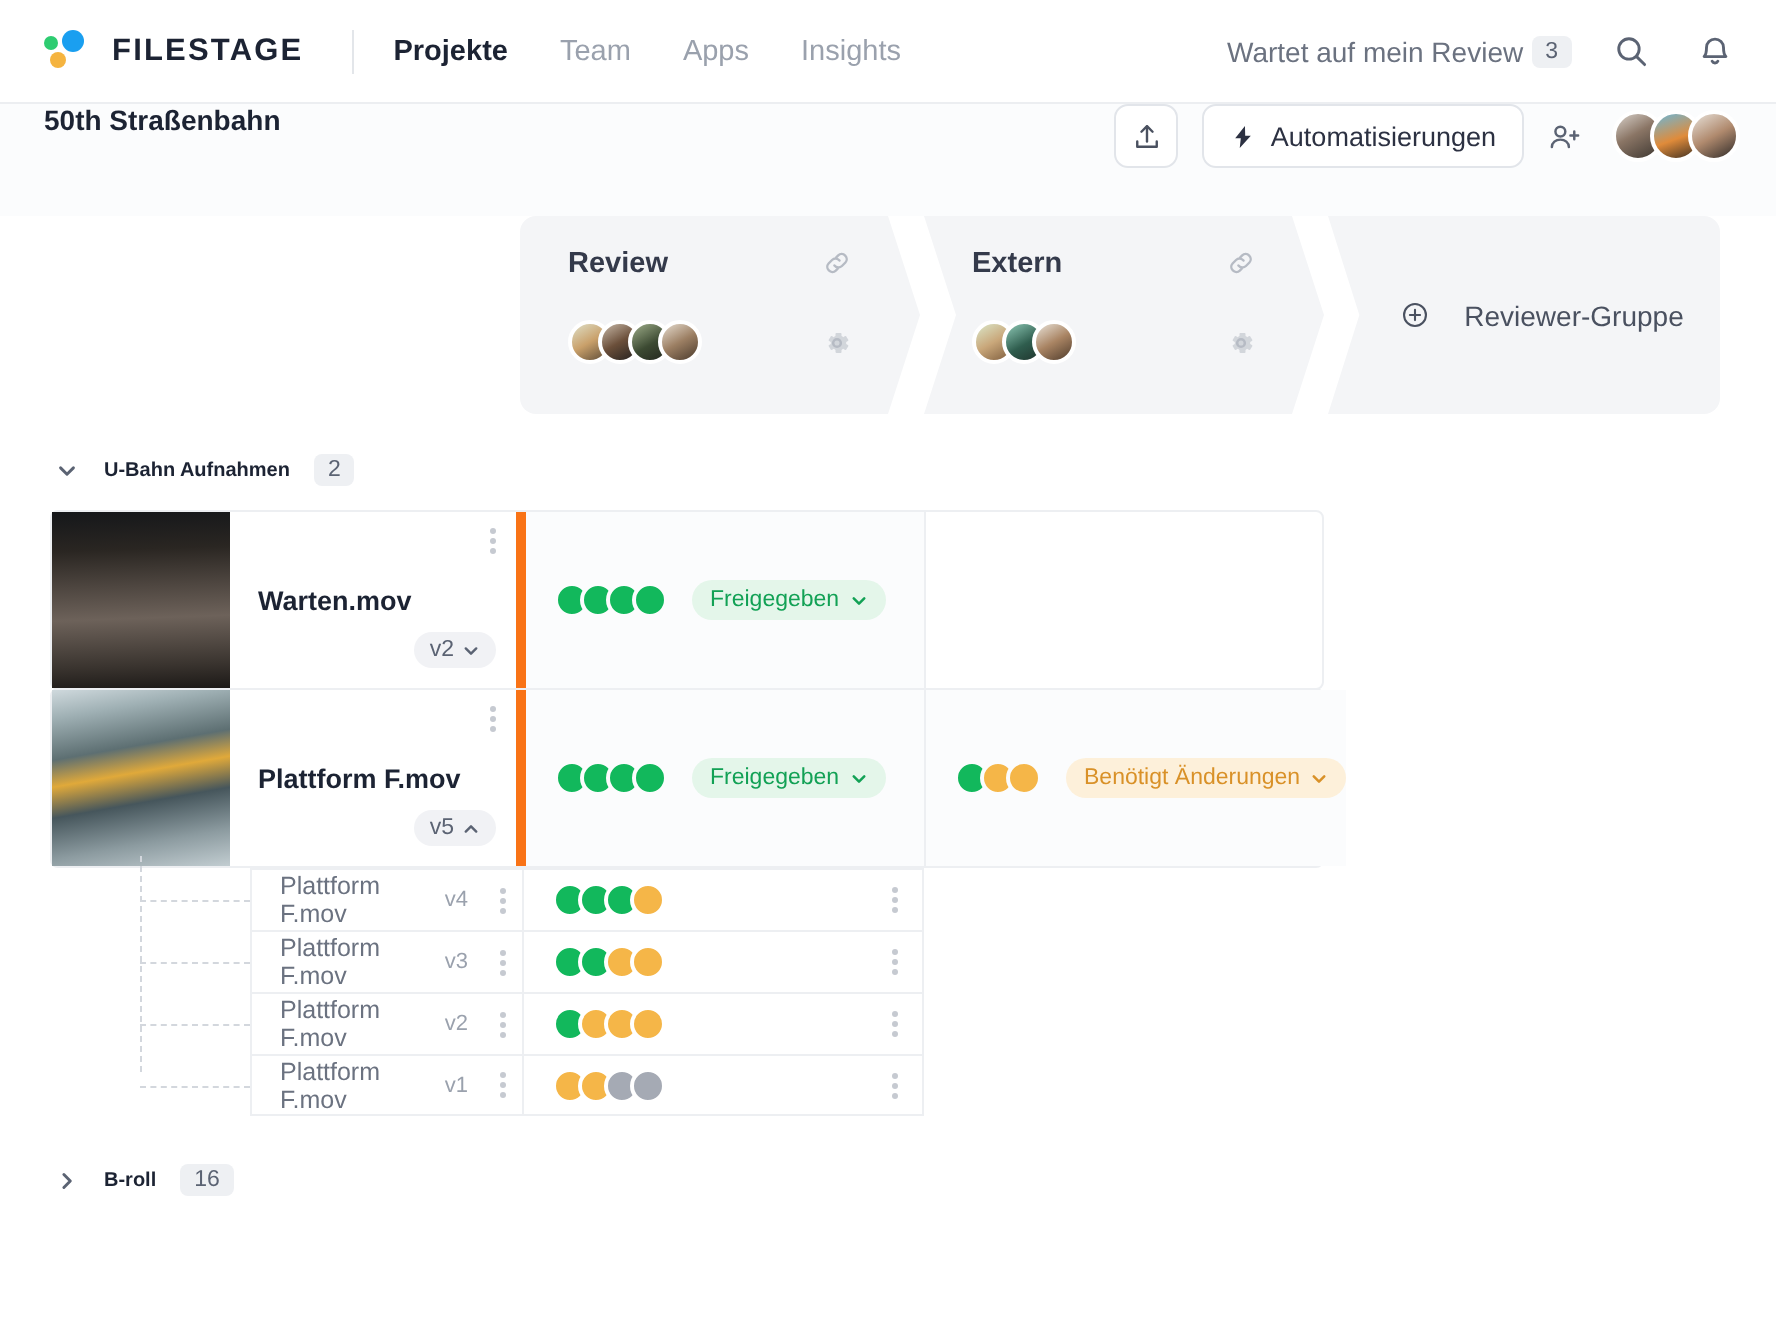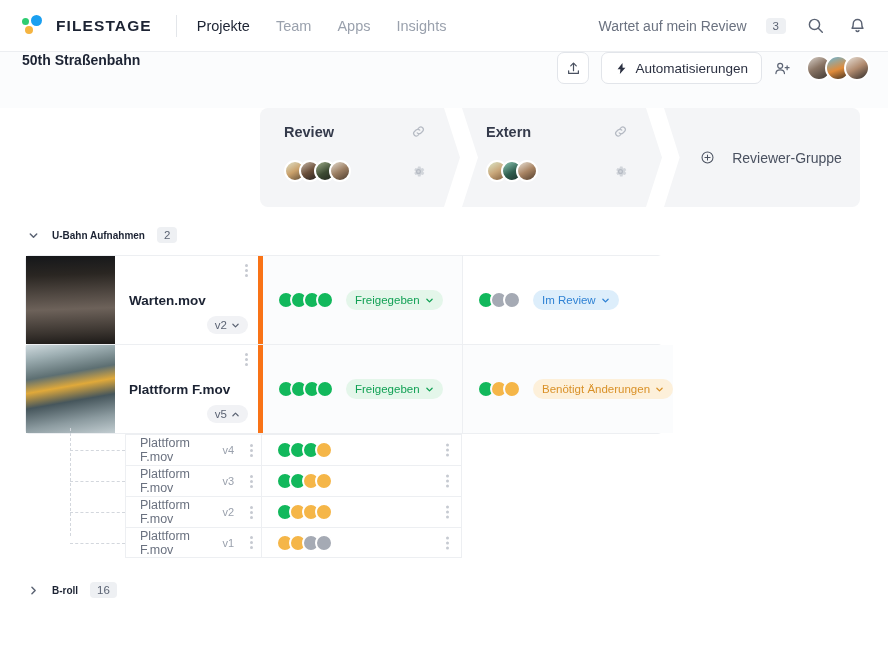--- a/index.html
+++ b/index.html
@@ -25,23 +25,23 @@
   .dot-green  { width: 7px;  height: 7px;  background: #2ecc71; left: 0px;  top: 3px; }
   .dot-blue   { width: 11px; height: 11px; background: #1a9ff0; left: 9px;  top: 0px; }
   .dot-orange { width: 8px;  height: 8px;  background: #f5b440; left: 3px;  top: 11px; }
   .logo-text {
     font-size: 15.5px; font-weight: bold; letter-spacing: 1.1px;
     color: #1c2333;
   }
   .nav-divider { width: 1px; height: 22px; background: #e3e6ea; margin: 0 20px 0 24px; }
   .nav-links { display: flex; align-items: center; gap: 26px; }
   .nav-link { font-size: 14.5px; color: #9aa1ad; cursor: pointer; }
-  .nav-link.active { color: #1c2333; font-weight: normal; }
+  .nav-link.active { color: #1c2333; font-weight: bold; }
   .nav-right { margin-left: auto; display: flex; align-items: center; gap: 16px; }
-  .review-pending { display: flex; align-items: flex-end; gap: 19px; cursor: pointer; }
+  .review-pending { display: flex; align-items: flex-end; gap: 4px; cursor: pointer; }
   .review-pending span.lbl { font-size: 14px; color: #6b7280; }
   .count-badge {
     background: #eef0f3; color: #5b6373; font-size: 11.5px;
     border-radius: 4px; padding: 2px 7px; min-width: 20px; text-align: center;
   }
   .icon-btn {
     width: 26px; height: 26px; display: flex; align-items: center;
     justify-content: center; cursor: pointer; color: #5b6373;
   }
 
@@ -360,35 +360,20 @@
     </div>
     <div class="pill" style="background:#e4f6ea;color:#12a155">
       <span>Freigegeben</span>
       <span>
         <svg width="9" height="9" viewBox="0 0 12 12" fill="none" stroke="currentColor" stroke-width="1.7" stroke-linecap="round" stroke-linejoin="round">
             <path d="M2.5 4.3L6 7.8l3.5-3.5"></path>
           </svg>
       </span>
     </div>
   </div>
-  <div class="stepcell plain" style="border-right:none">
-    <div class="dots">
-      <i style="background:#12b85c;border-color:#fff"></i>
-      <i style="background:#a5aab4;border-color:#fff"></i>
-      <i style="background:#a5aab4;border-color:#fff"></i>
-    </div>
-    <div class="pill" style="background:#ddeefb;color:#2f82d4">
-      <span>Im Review</span>
-      <span>
-        <svg width="9" height="9" viewBox="0 0 12 12" fill="none" stroke="currentColor" stroke-width="1.7" stroke-linecap="round" stroke-linejoin="round">
-            <path d="M2.5 4.3L6 7.8l3.5-3.5"></path>
-          </svg>
-      </span>
-    </div>
-  </div>
 </div>
 
 <div class="filerow">
   <div class="thumb" style="background:linear-gradient(170deg,#cfd9dd 0%,#9fb0b4 14%,#5d6f72 34%,#e0a93a 47%,#46565c 62%,#8c9ba0 82%,#c2cdd1 100%)"></div>
   <div class="fileinfo">
     <div class="kebab">
         <i></i>
         <i></i>
         <i></i>
       </div>

